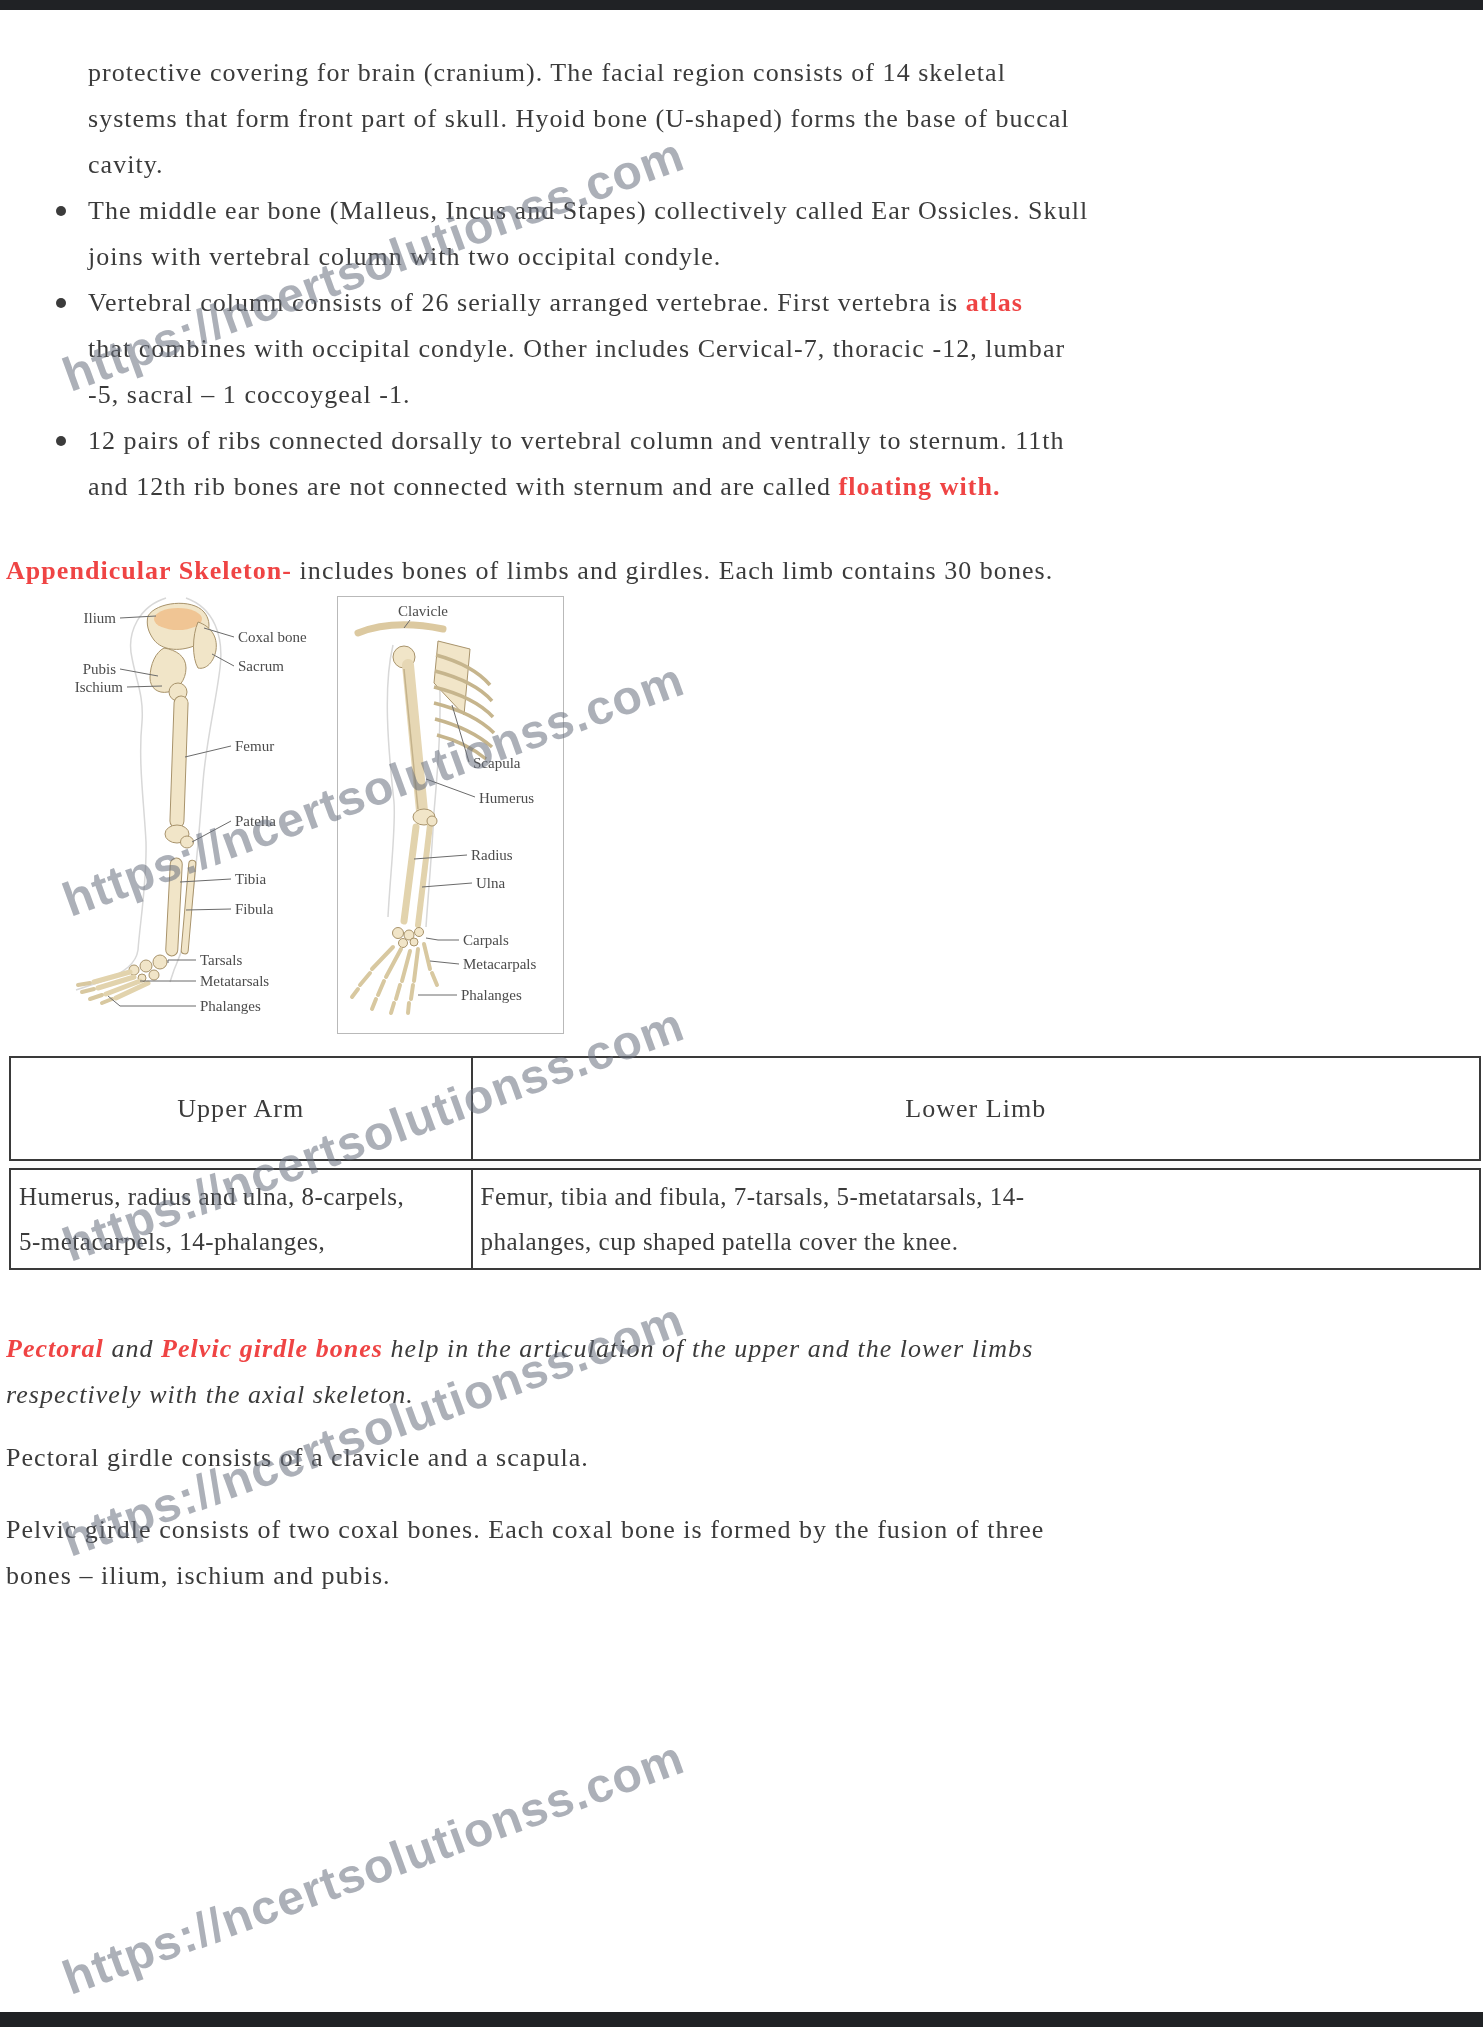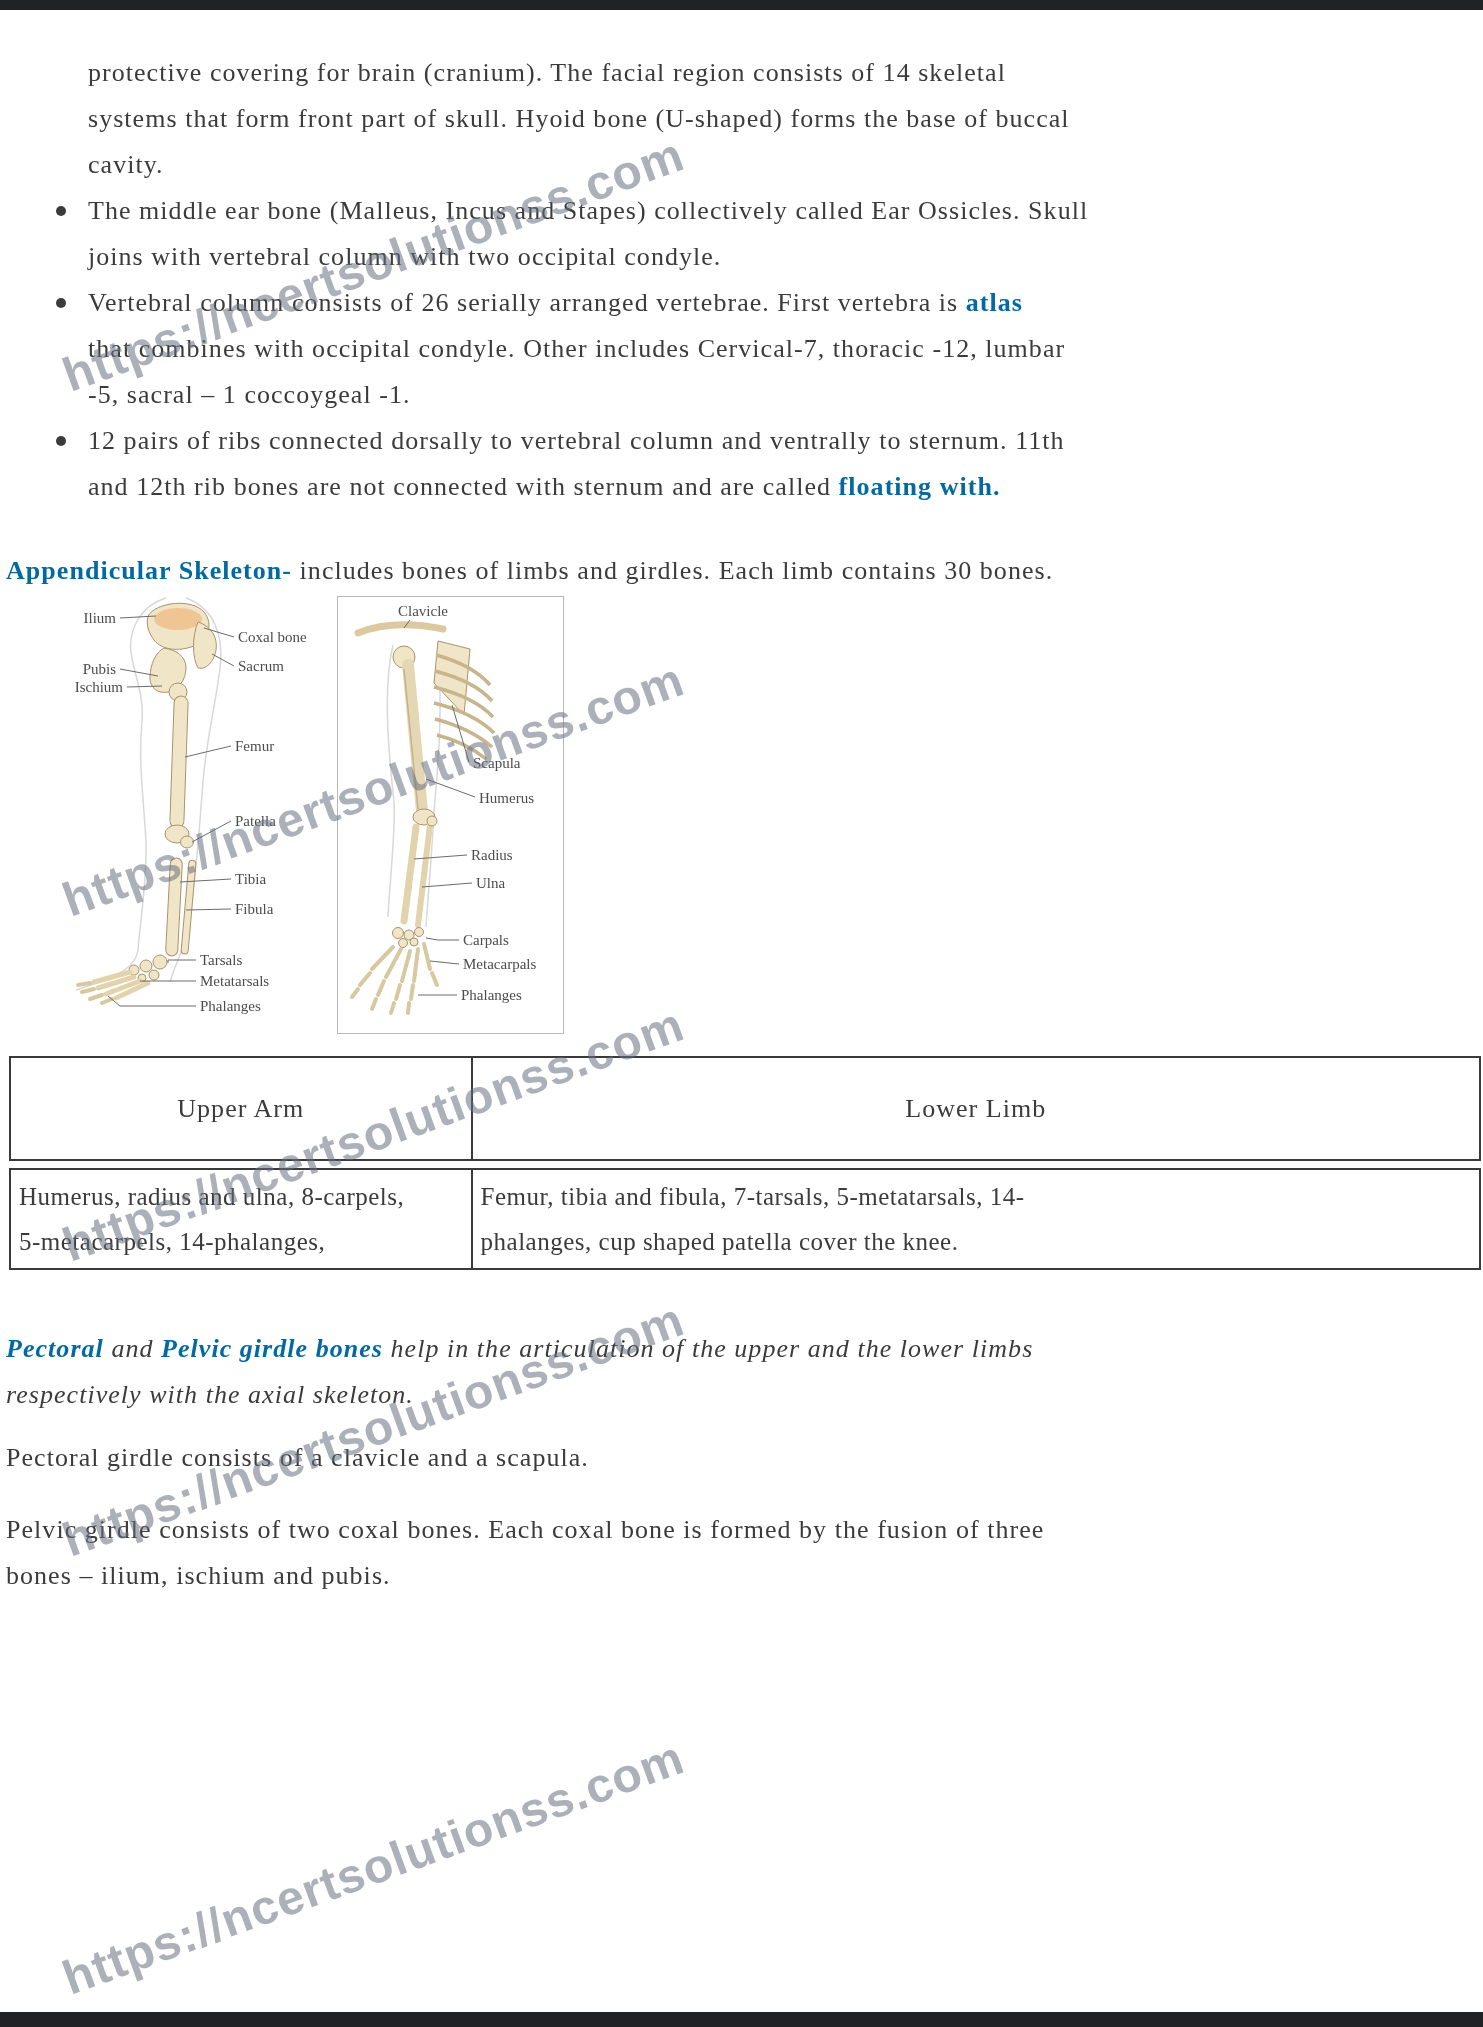--- a/index.html
+++ b/index.html
@@ -7,21 +7,21 @@
     position:relative;width:1483px;height:2027px;background:#ffffff;
     margin:0 auto;overflow:hidden;
     font-family:"Liberation Serif",serif;color:#3b3b3b;
   }
   .bar{position:absolute;left:0;width:100%;background:#202225;}
   .bar-top{top:0;height:10px;}
   .bar-bottom{top:2012px;height:15px;}
 
   .body-text{font-size:26px;line-height:46px;letter-spacing:0.04em;}
   .rich{white-space:pre-line;}
-  b{color:#0369a1;}
+  b{color:#ef4444;}
 
   .block-top{position:absolute;left:0;top:50px;width:1213px;}
   .cont-para{margin:0 12px 0 88px;}
   .bullet-item{position:relative;margin:0 12px 0 88px;}
   .bullet-item::before{
     content:"";position:absolute;left:-32px;top:18px;width:10px;height:10px;
     border-radius:50%;background:#3b3b3b;
   }
 
   .appendicular{position:absolute;left:6px;top:522px;width:1470px;}

